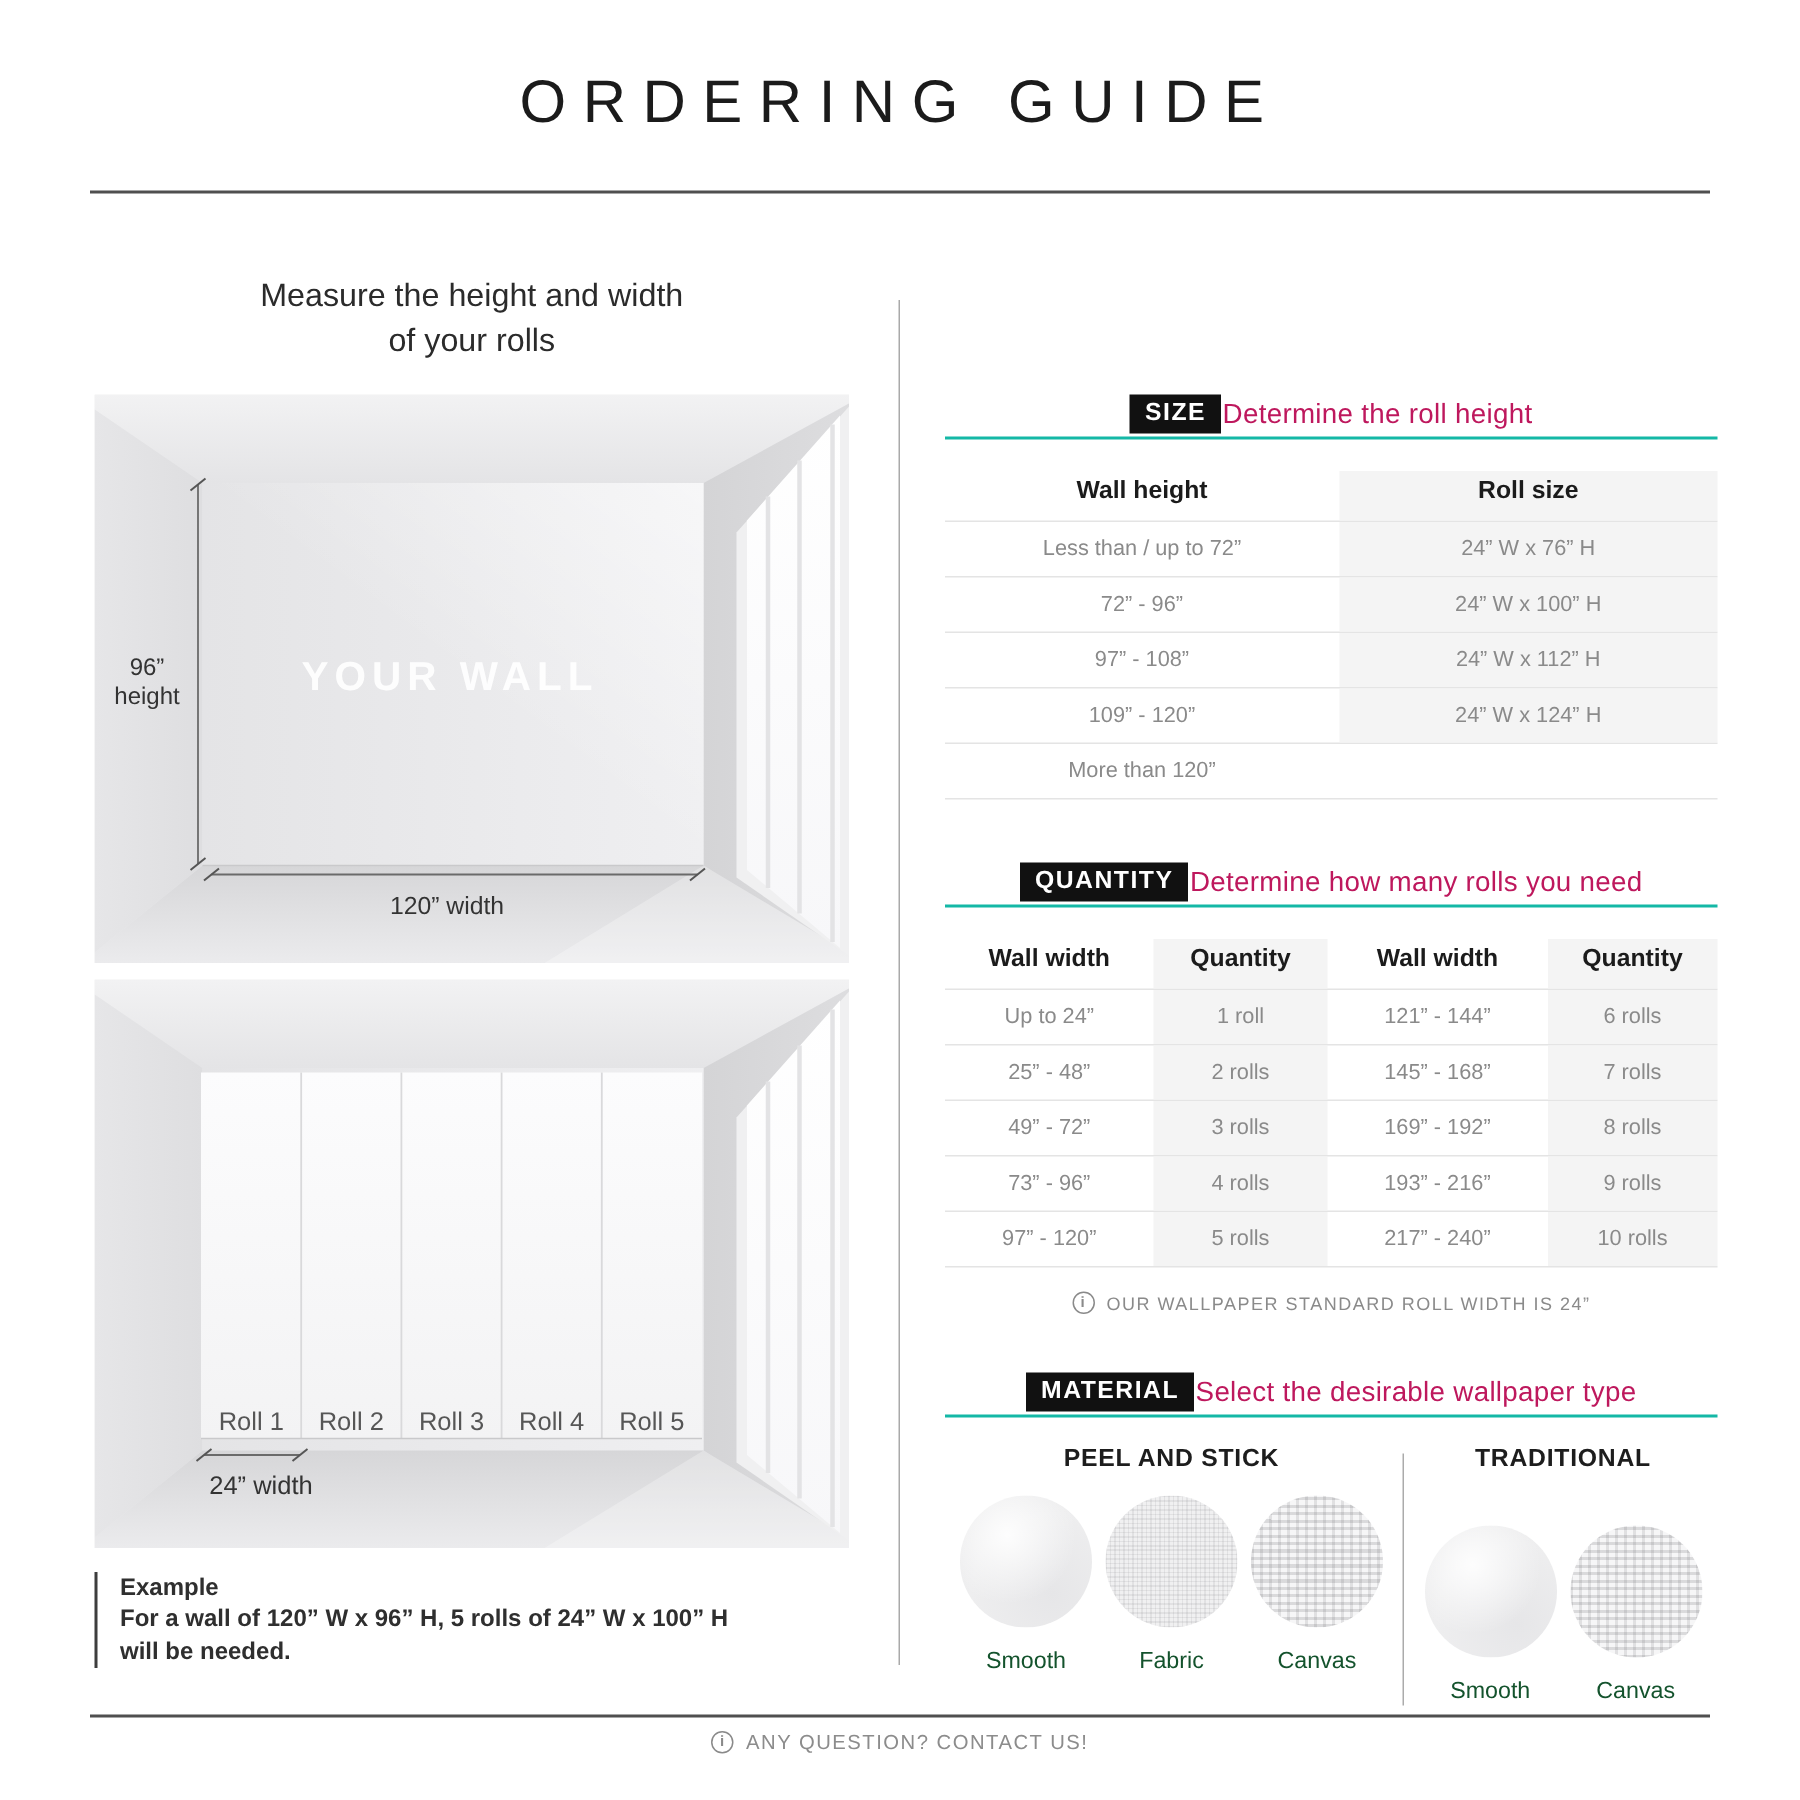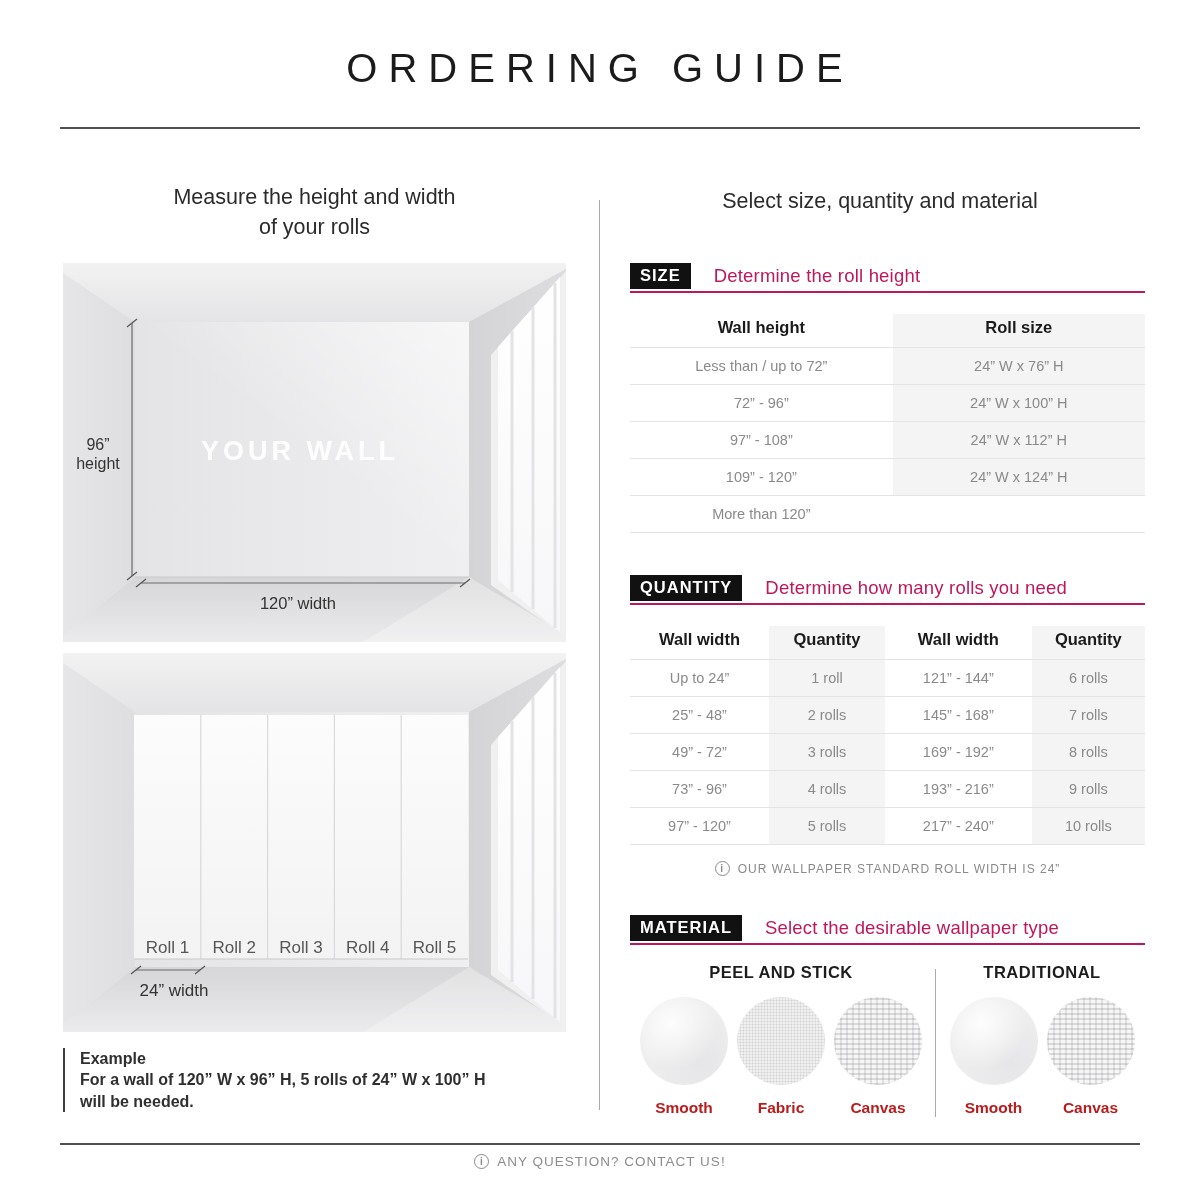--- a/index.html
+++ b/index.html
@@ -39,22 +39,22 @@
     position:absolute; left:63px; top:1048px; width:480px;
     border-left:2px solid #3d3d3d; padding-left:15px;
     font-size:16px; color:#2f2f2f; line-height:1.33;font-weight:bold;
   }
   
   .section { position:absolute; left:630px; width:515px; }
   .sec-size { top:263px; }
   .sec-qty  { top:575px; }
   .sec-mat  { top:915px; }
   .section-head {
-    display:flex; align-items:center; gap:23px;
-    border-bottom:2px solid #be185d; padding-bottom:2px;
+    display:flex; align-items:center; gap:1px;
+    border-bottom:2px solid #14b8a6; padding-bottom:2px;justify-content:center;
   }
   .badge {
     background:#111111; color:#ffffff; font-size:16.5px; font-weight:600;
     letter-spacing:1px; padding:3px 10px 4px; white-space:nowrap;
   }
   .subtitle { font-size:18.5px; color:#be185d; font-weight:400; letter-spacing:.2px; }
   
   .tbl { margin-top:21px; }
   .trow { display:grid; }
   .size-cols { grid-template-columns:51% 49%; }
@@ -79,21 +79,21 @@
   .info-icon {
     display:inline-flex; align-items:center; justify-content:center;
     width:15px; height:15px; border:1.3px solid #8a8a8a; border-radius:50%;
     font-size:10px; font-weight:600; color:#8a8a8a; margin-right:8px;
     flex:0 0 auto; line-height:1;
   }
   
   .mat-body { margin-top:18px; display:flex; align-items:stretch; }
   .mat-group { display:flex; flex-direction:column; align-items:center; }
   .mat-group.g1 { flex:0 0 302px; }
-  .mat-group.g2 { flex:1; }
+  .mat-group.g2 { flex:1;gap:20px; }
   .mat-divider { width:1px; background:#ababab; margin:6px 3px 0; }
   .mat-title { font-size:16.5px; font-weight:600; color:#1d1d1d; letter-spacing:.5px; }
   .swatch-row { display:flex; gap:9px; margin-top:15px; }
   .swatch { display:flex; flex-direction:column; align-items:center; }
   .circle {
     width:88px; height:88px; border-radius:50%;
   }
   .tex-smooth {
     background:
       radial-gradient(circle at 36% 30%, rgba(255,255,255,.9) 0%, rgba(255,255,255,0) 55%),
@@ -104,21 +104,21 @@
     background-image:
       repeating-linear-gradient(0deg, rgba(120,120,125,.12) 0 1px, transparent 1px 3px),
       repeating-linear-gradient(90deg, rgba(120,120,125,.12) 0 1px, transparent 1px 3px);
   }
   .tex-canvas {
     background-color:#f6f6f7;
     background-image:
       repeating-linear-gradient(0deg, rgba(90,90,95,.18) 0 2px, transparent 2px 5px),
       repeating-linear-gradient(90deg, rgba(90,90,95,.14) 0 2px, transparent 2px 6px);
   }
-  .swatch-label { margin-top:14px; font-size:15.5px; font-weight:700; color:#b91c1c; }
+  .swatch-label { margin-top:14px; font-size:15.5px; font-weight:400; color:#14532d; }
   
   .footer-rule {
     position:absolute; top:1143px; left:60px; right:60px;
     border-top:2px solid #4f4f4f;
   }
   .footer-note {
     position:absolute; top:1154px; left:0; width:100%;
     display:flex; align-items:center; justify-content:center;
     font-size:13.5px; color:#8c8c8c; letter-spacing:1px;
   }
@@ -130,21 +130,20 @@
 
   <div class="title">ORDERING GUIDE</div>
   <div class="title-rule"></div>
   <div class="col-divider"></div>
 
   <div class="col-heading left-h">
     <div>Measure the height and width</div>
     <div>of your rolls</div>
   </div>
 
-  <div class="col-heading right-h">Select size, quantity and material</div>
 
   <svg class="room r1" viewBox="0 0 503 379">
     <defs>
       <linearGradient id="r1-ceil" x1="0" y1="0" x2="0" y2="1">
         <stop offset="0" stop-color="#f2f2f3"></stop>
           <stop offset="1" stop-color="#e4e4e6"></stop>
       </linearGradient>
       <linearGradient id="r1-left" x1="0" y1="0" x2="1" y2="0">
         <stop offset="0" stop-color="#e6e6e8"></stop>
           <stop offset="1" stop-color="#dedee0"></stop>

